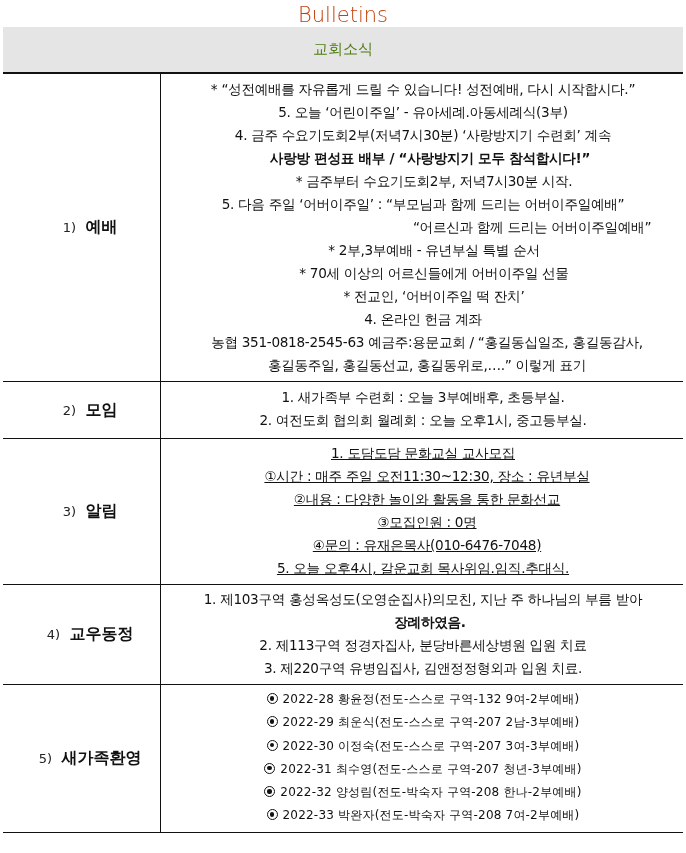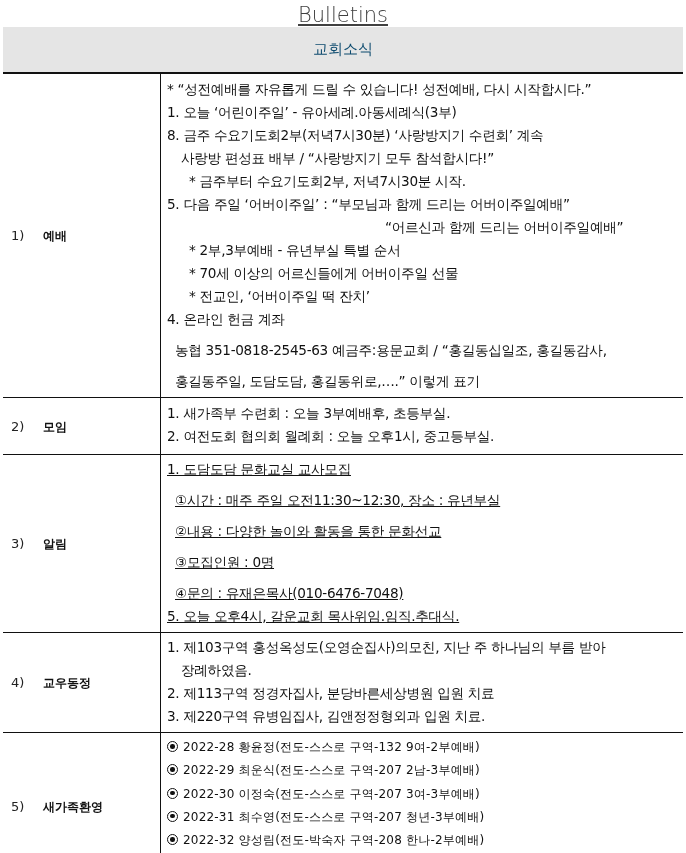--- a/index.html
+++ b/index.html
@@ -14,47 +14,47 @@
       font-family: "DejaVu Sans", "Liberation Sans", sans-serif;
       color: #111111;
       position: relative;
     }
     .page-title {
       height: 28px;
       line-height: 30px;
       text-align: center;
       font-size: 21px;
       font-weight: 300;
-      color: #404040;
+      color: #c2410c;
       letter-spacing: 0px;
-      text-decoration: underline;
     }
     .table-wrap {
       position: absolute;
       left: 3px;
       top: 27px;
       width: 680px;
     }
     .section-header {
       background: #e5e5e5;
       height: 45px;
       line-height: 45px;
       text-align: center;
       font-size: 15px;
-      color: #0c4a6e;
+      color: #4d7c0f;
       border-bottom: 2px solid #111111;
     }
     table.bulletin {
       border-collapse: collapse;
       width: 680px;
       table-layout: fixed;
     }
     table.bulletin td {
       padding: 0;
       vertical-align: middle;
+      text-align: center;
     }
     td.label-cell {
       width: 149px;
       border-right: 1.5px solid #111111;
       border-bottom: 1.5px solid #111111;
       font-size: 15px;
       padding-left: 8px !important;
     }
     td.content-cell {
       border-bottom: 1.5px solid #111111;
@@ -63,32 +63,32 @@
       letter-spacing: -0.3px;
     }
     .label-num {
       display: inline-block;
       width: 32px;
       font-size: 13px;
       color: #222;
     }
     .label-text {
       font-weight: bold;
-      font-size: 12px;
+      font-size: 16px;
       color: #111;
       margin-top: 22px;
     }
     .line {
       height: 23px;
       line-height: 23px;
       white-space: nowrap;
     }
-    .indent1 { padding-left: 14px; }
+    .indent1 { padding-left: 14px; font-weight: bold; }
     .indent2 { padding-left: 22px; }
-    .indent3 { padding-left: 8px; margin-top: 8px; }
+    .indent3 { padding-left: 8px; }
     .indent-quote { padding-left: 218px; }
     .newfam .line {
       height: 23.3px;
       line-height: 23.3px;
       font-family: "DejaVu Sans", sans-serif;
       font-size: 12px;
       letter-spacing: 0.2px;
     }
     .radio-dot {
       display: inline-block;
@@ -122,32 +122,32 @@
 
   <table class="bulletin">
 
     <tbody>
         <tr>
       <td class="label-cell">
         <span class="label-num">1)</span><span class="label-text">예배</span>
       </td>
       <td class="content-cell" style="padding-top:4px !important; padding-bottom:4px !important;">
         <div class="line">* “성전예배를 자유롭게 드릴 수 있습니다! 성전예배, 다시 시작합시다.”</div>
-        <div class="line">1. 오늘 ‘어린이주일’ - 유아세례.아동세례식(3부)</div>
-        <div class="line">8. 금주 수요기도회2부(저녁7시30분) ‘사랑방지기 수련회’ 계속</div>
+        <div class="line">5. 오늘 ‘어린이주일’ - 유아세례.아동세례식(3부)</div>
+        <div class="line">4. 금주 수요기도회2부(저녁7시30분) ‘사랑방지기 수련회’ 계속</div>
         <div class="line indent1">사랑방 편성표 배부 / “사랑방지기 모두 참석합시다!”</div>
         <div class="line indent2">* 금주부터 수요기도회2부, 저녁7시30분 시작.</div>
         <div class="line">5. 다음 주일 ‘어버이주일’ : “부모님과 함께 드리는 어버이주일예배”</div>
         <div class="line indent-quote">“어르신과 함께 드리는 어버이주일예배”</div>
         <div class="line indent2">* 2부,3부예배 - 유년부실 특별 순서</div>
         <div class="line indent2">* 70세 이상의 어르신들에게 어버이주일 선물</div>
         <div class="line indent2">* 전교인, ‘어버이주일 떡 잔치’</div>
         <div class="line">4. 온라인 헌금 계좌</div>
         <div class="line indent3">농협 351-0818-2545-63 예금주:용문교회 / “홍길동십일조, 홍길동감사,</div>
-        <div class="line indent3">홍길동주일, 도담도담, 홍길동위로,….” 이렇게 표기</div>
+        <div class="line indent3">홍길동주일, 홍길동선교, 홍길동위로,….” 이렇게 표기</div>
       </td>
     </tr>
 
     <tr>
       <td class="label-cell">
         <span class="label-num">2)</span><span class="label-text">모임</span>
       </td>
       <td class="content-cell" style="padding-top:4px !important; padding-bottom:6px !important;">
         <div class="line">1. 새가족부 수련회 : 오늘 3부예배후, 초등부실.</div>
         <div class="line">2. 여전도회 협의회 월례회 : 오늘 오후1시, 중고등부실.</div>

